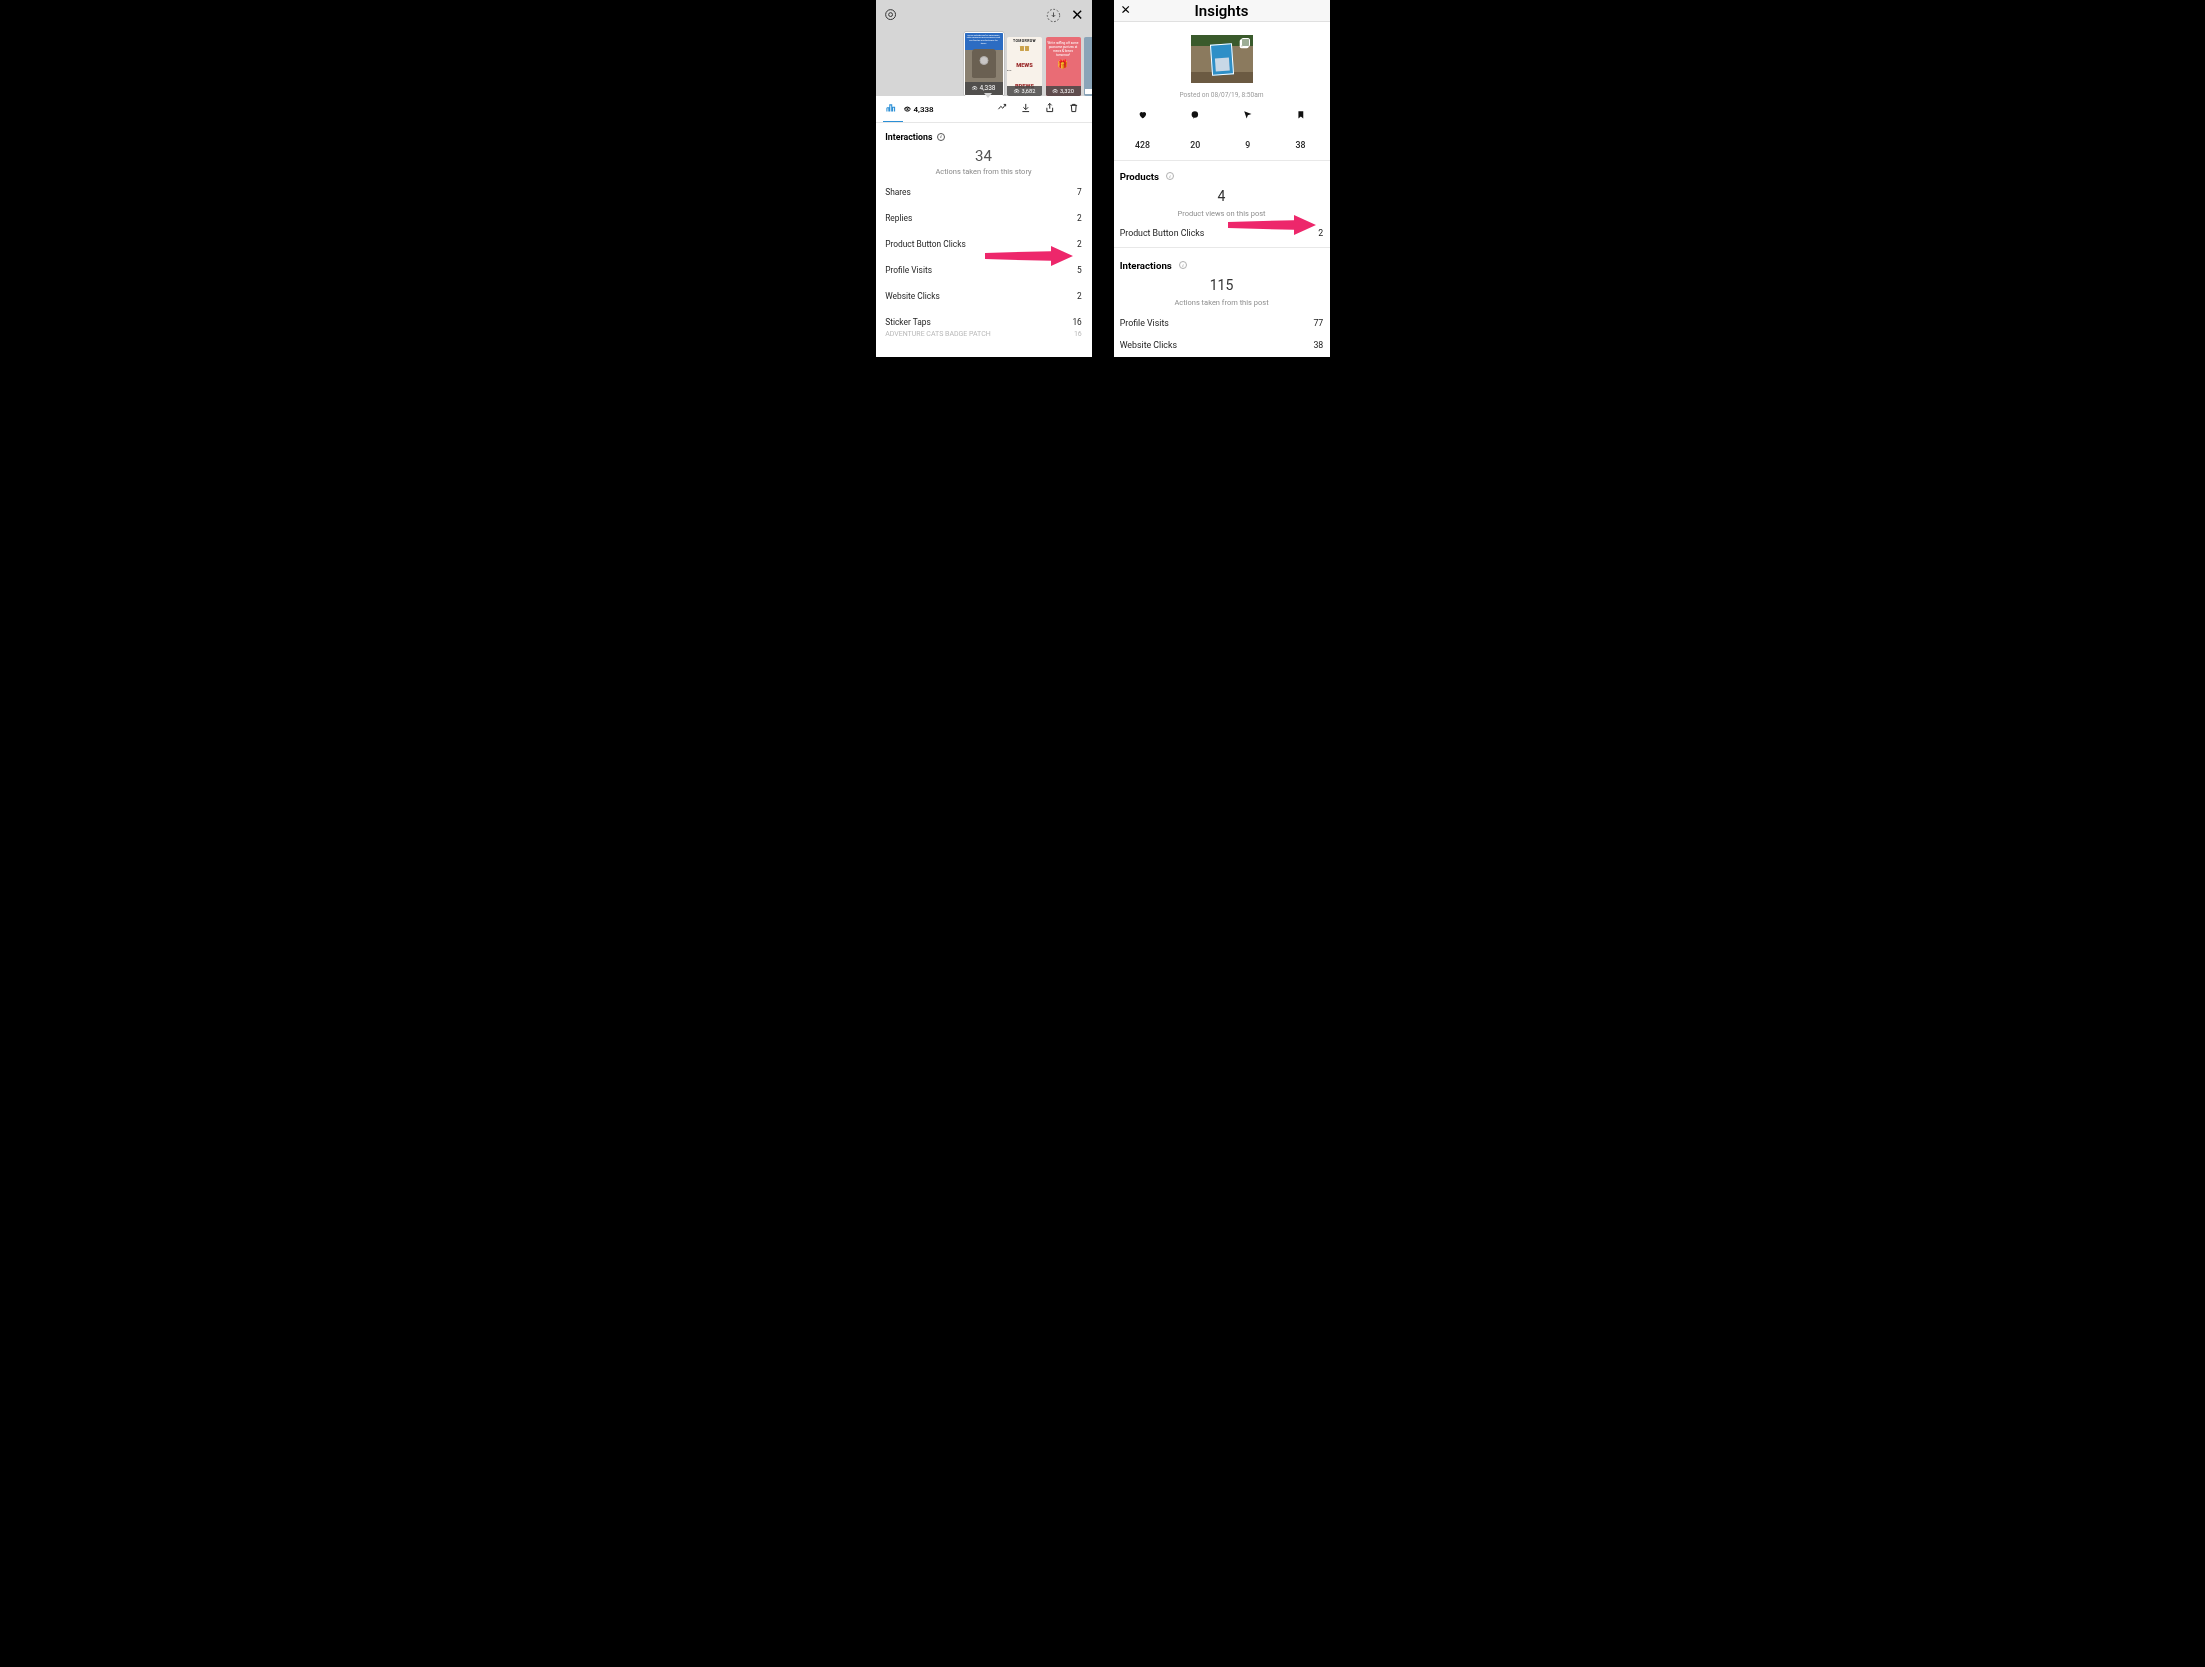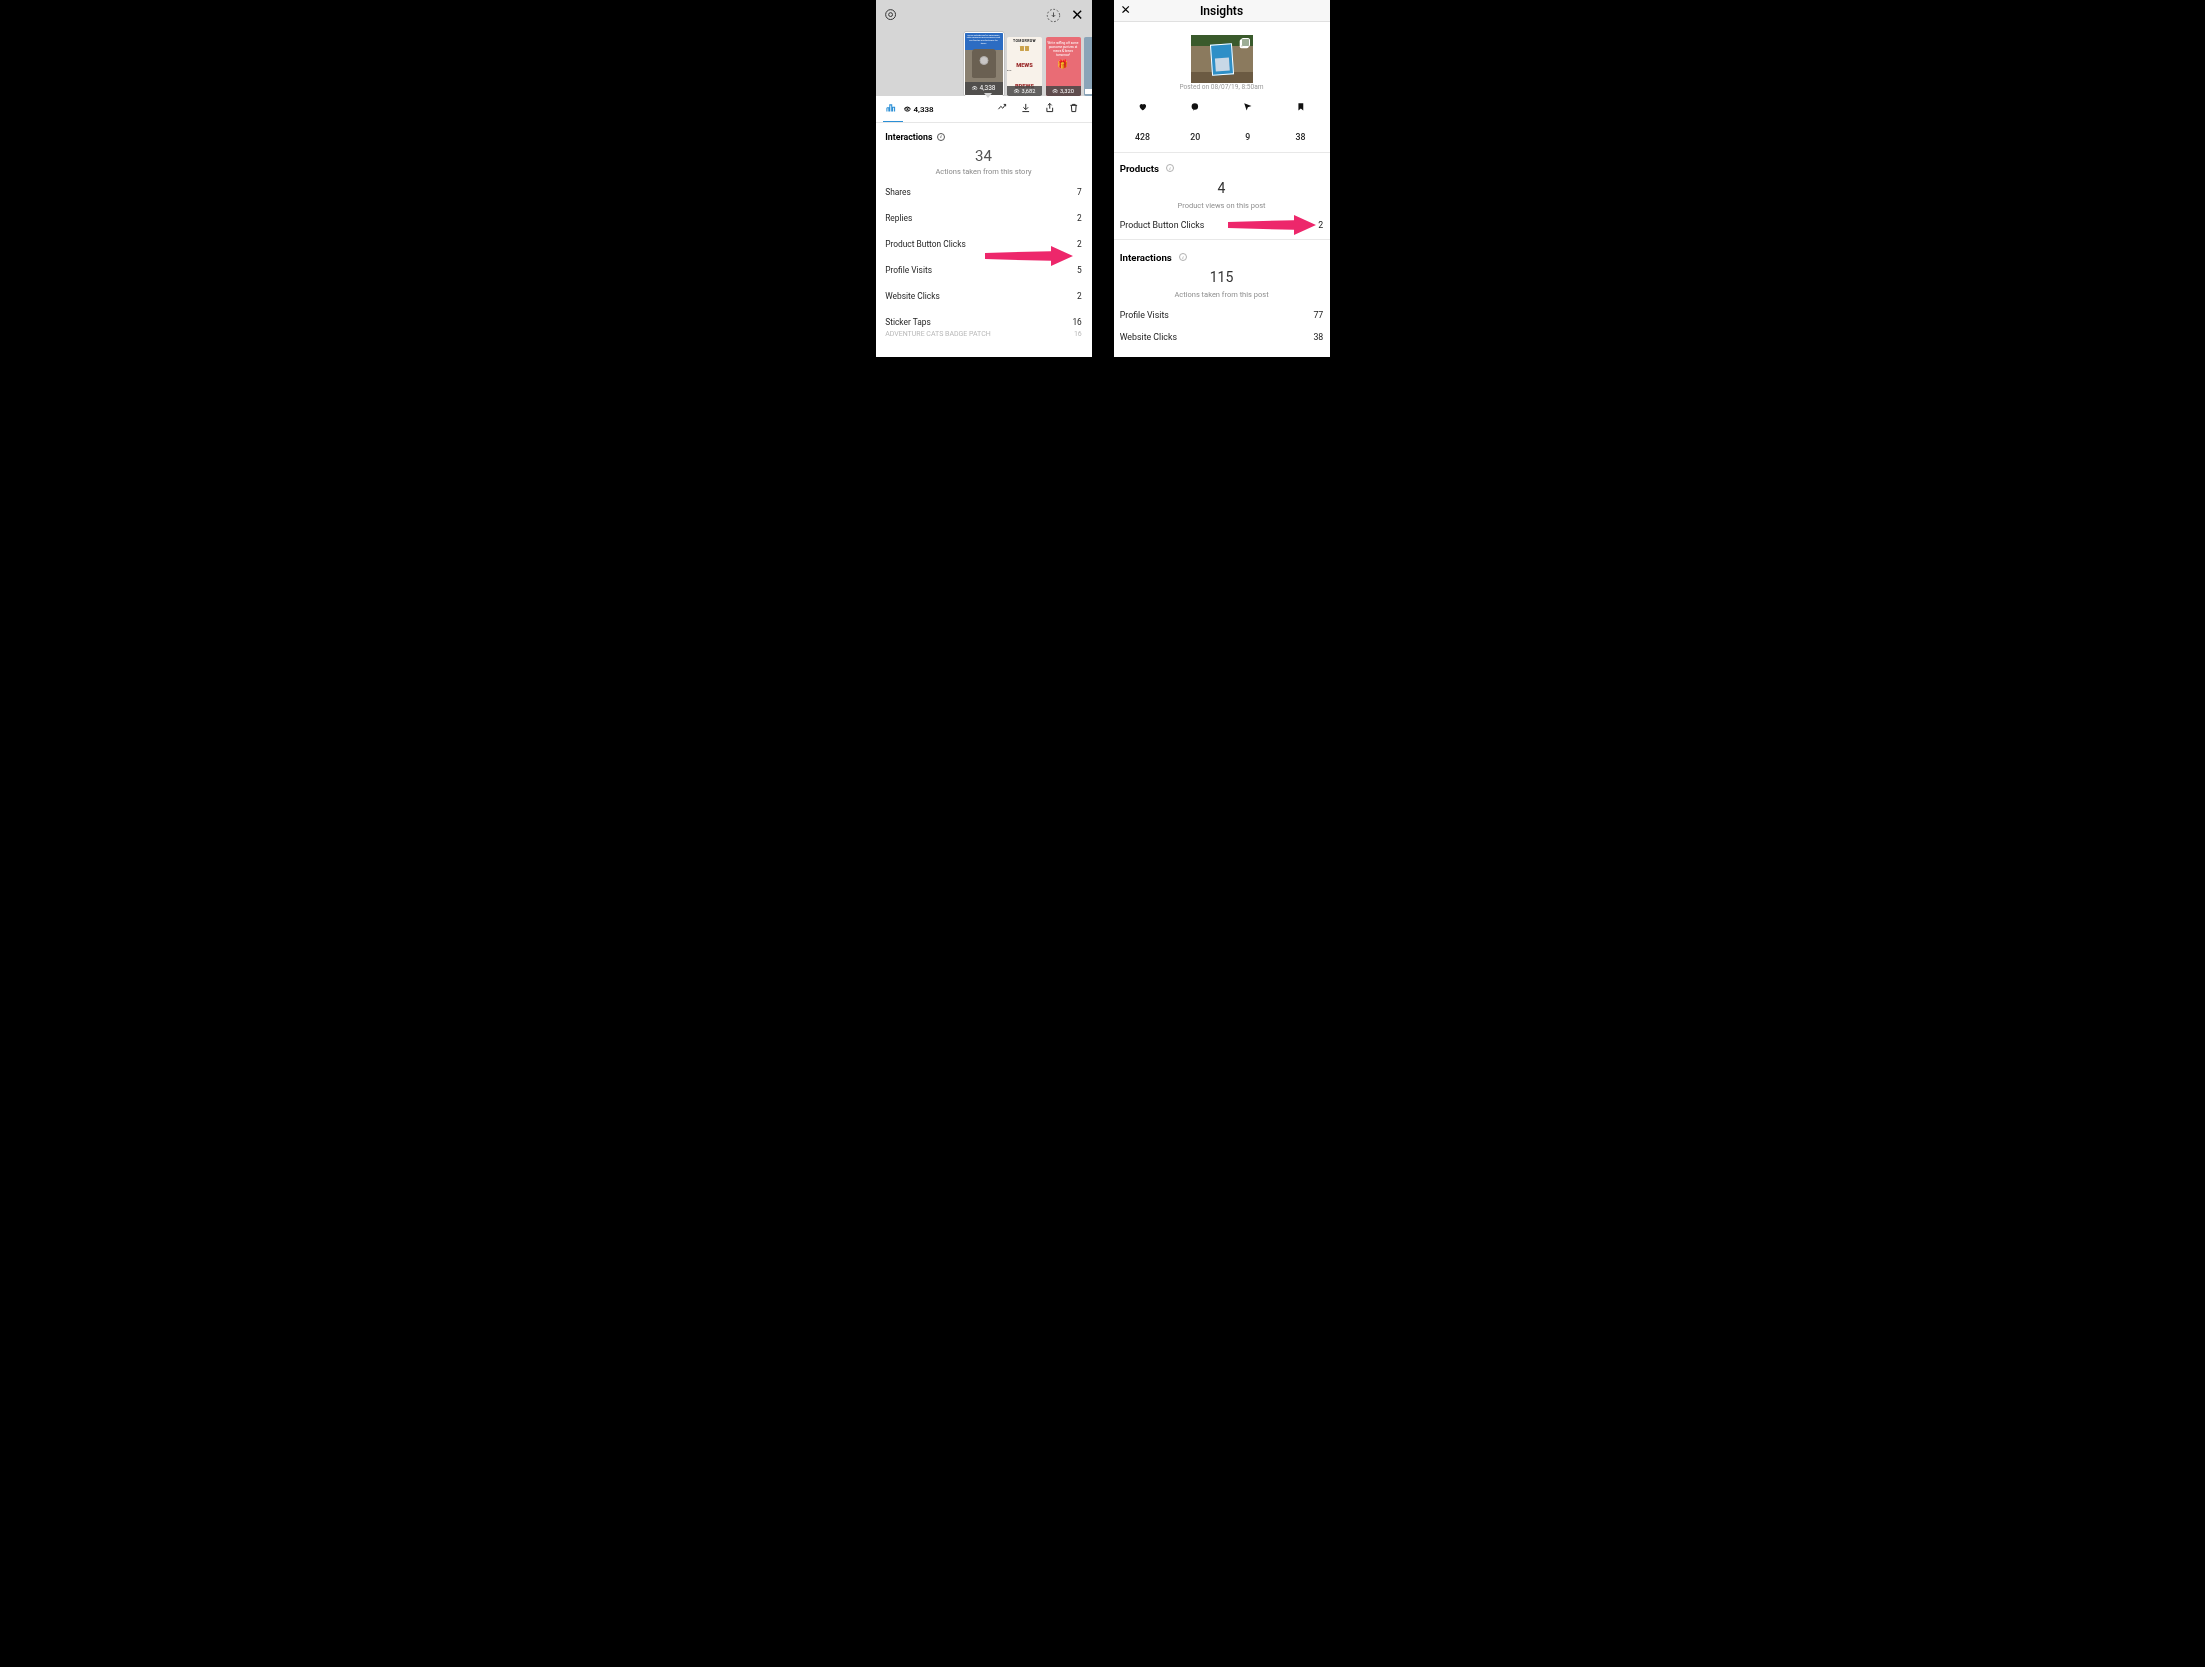--- a/index.html
+++ b/index.html
@@ -168,37 +168,37 @@
 
   
   .post-header {
     height: 22px;
     background:#f7f7f7;
     border-bottom: 0.4px solid #e0e0e0;
     display:flex; align-items:center; justify-content:center;
     position:relative;
   }
   .post-header .close { position:absolute; left:7px; font-size:12.3px; font-weight:300; line-height:1;}
-  .post-header .title { font-weight:600; font-size:12px; }
+  .post-header .title { font-weight:600; font-size:15px; }
 
   .post-thumb-wrap { display:flex; flex-direction:column; align-items:center; padding: 13.2px 0 3.5px; }
   .post-thumb {
     width: 62px; height: 48px; position:relative;
     background: linear-gradient(#3a5a2c 0 22%, #8b7a5e 22% 78%, #6b5a42 78% 100%);
     display:flex; align-items:center; justify-content:center;
   }
   .post-thumb .book { width: 22px; height: 31px; background:#2e8fc7; border:0.9px solid #fff; transform: rotate(-4deg); position:relative;}
   .post-thumb .book::after { content:""; position:absolute; bottom:2.6px; left:2.6px; right:2.6px; height:13.2px; background:#c8d8e6;}
   .post-thumb .carousel-badge {
     position:absolute; top:2.6px; right:2.6px; width:8.8px; height:8.8px;
     border:0.9px solid #fff; border-radius:1.8px;
     background: rgba(255,255,255,.5);
     box-shadow: -1.3px 1.3px 0 -0.4px rgba(255,255,255,.5), -1.3px 1.3px 0 0 #fff;
   }
-  .posted-on { color:#9a9a9a; font-size:6.6px; }
+  .posted-on { color:#9a9a9a; font-size:6.6px; margin-top: 8px; }
 
   .engage-row {
     display:flex; justify-content:space-around; padding: 7px 2.6px 9.7px;
     border-bottom: 0.4px solid #e8e8e8;
   }
   .engage-item { text-align:center; width:25%; }
   .engage-item svg { width:9.7px; height:9.7px; fill:#111; }
   .engage-item .cnt { font-size:8.8px; margin-top:19px; font-weight:500; color:#262626;}
 
   .post-section-head {

